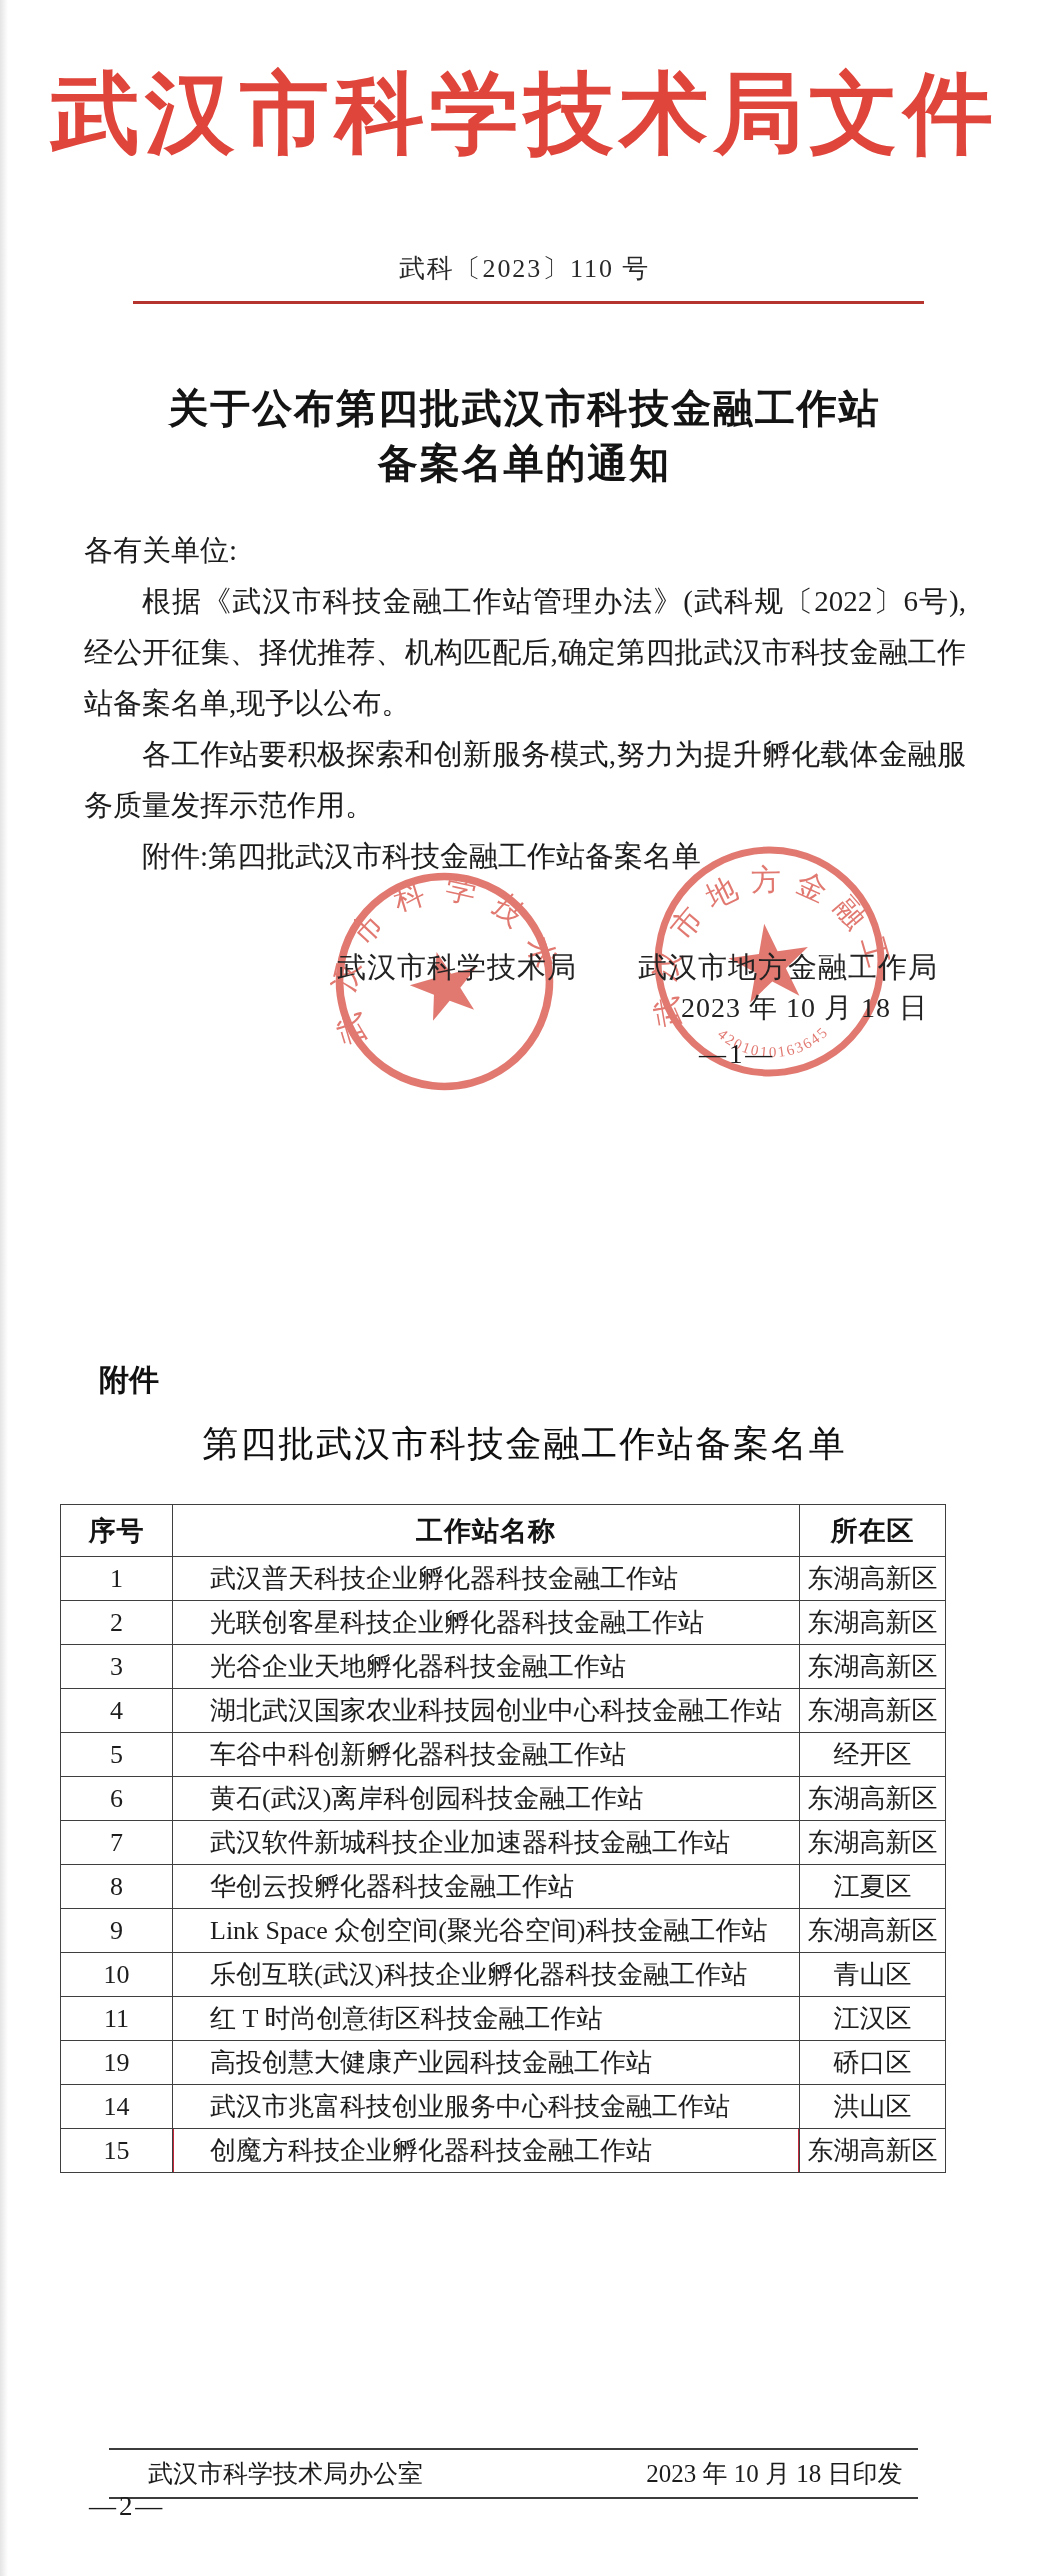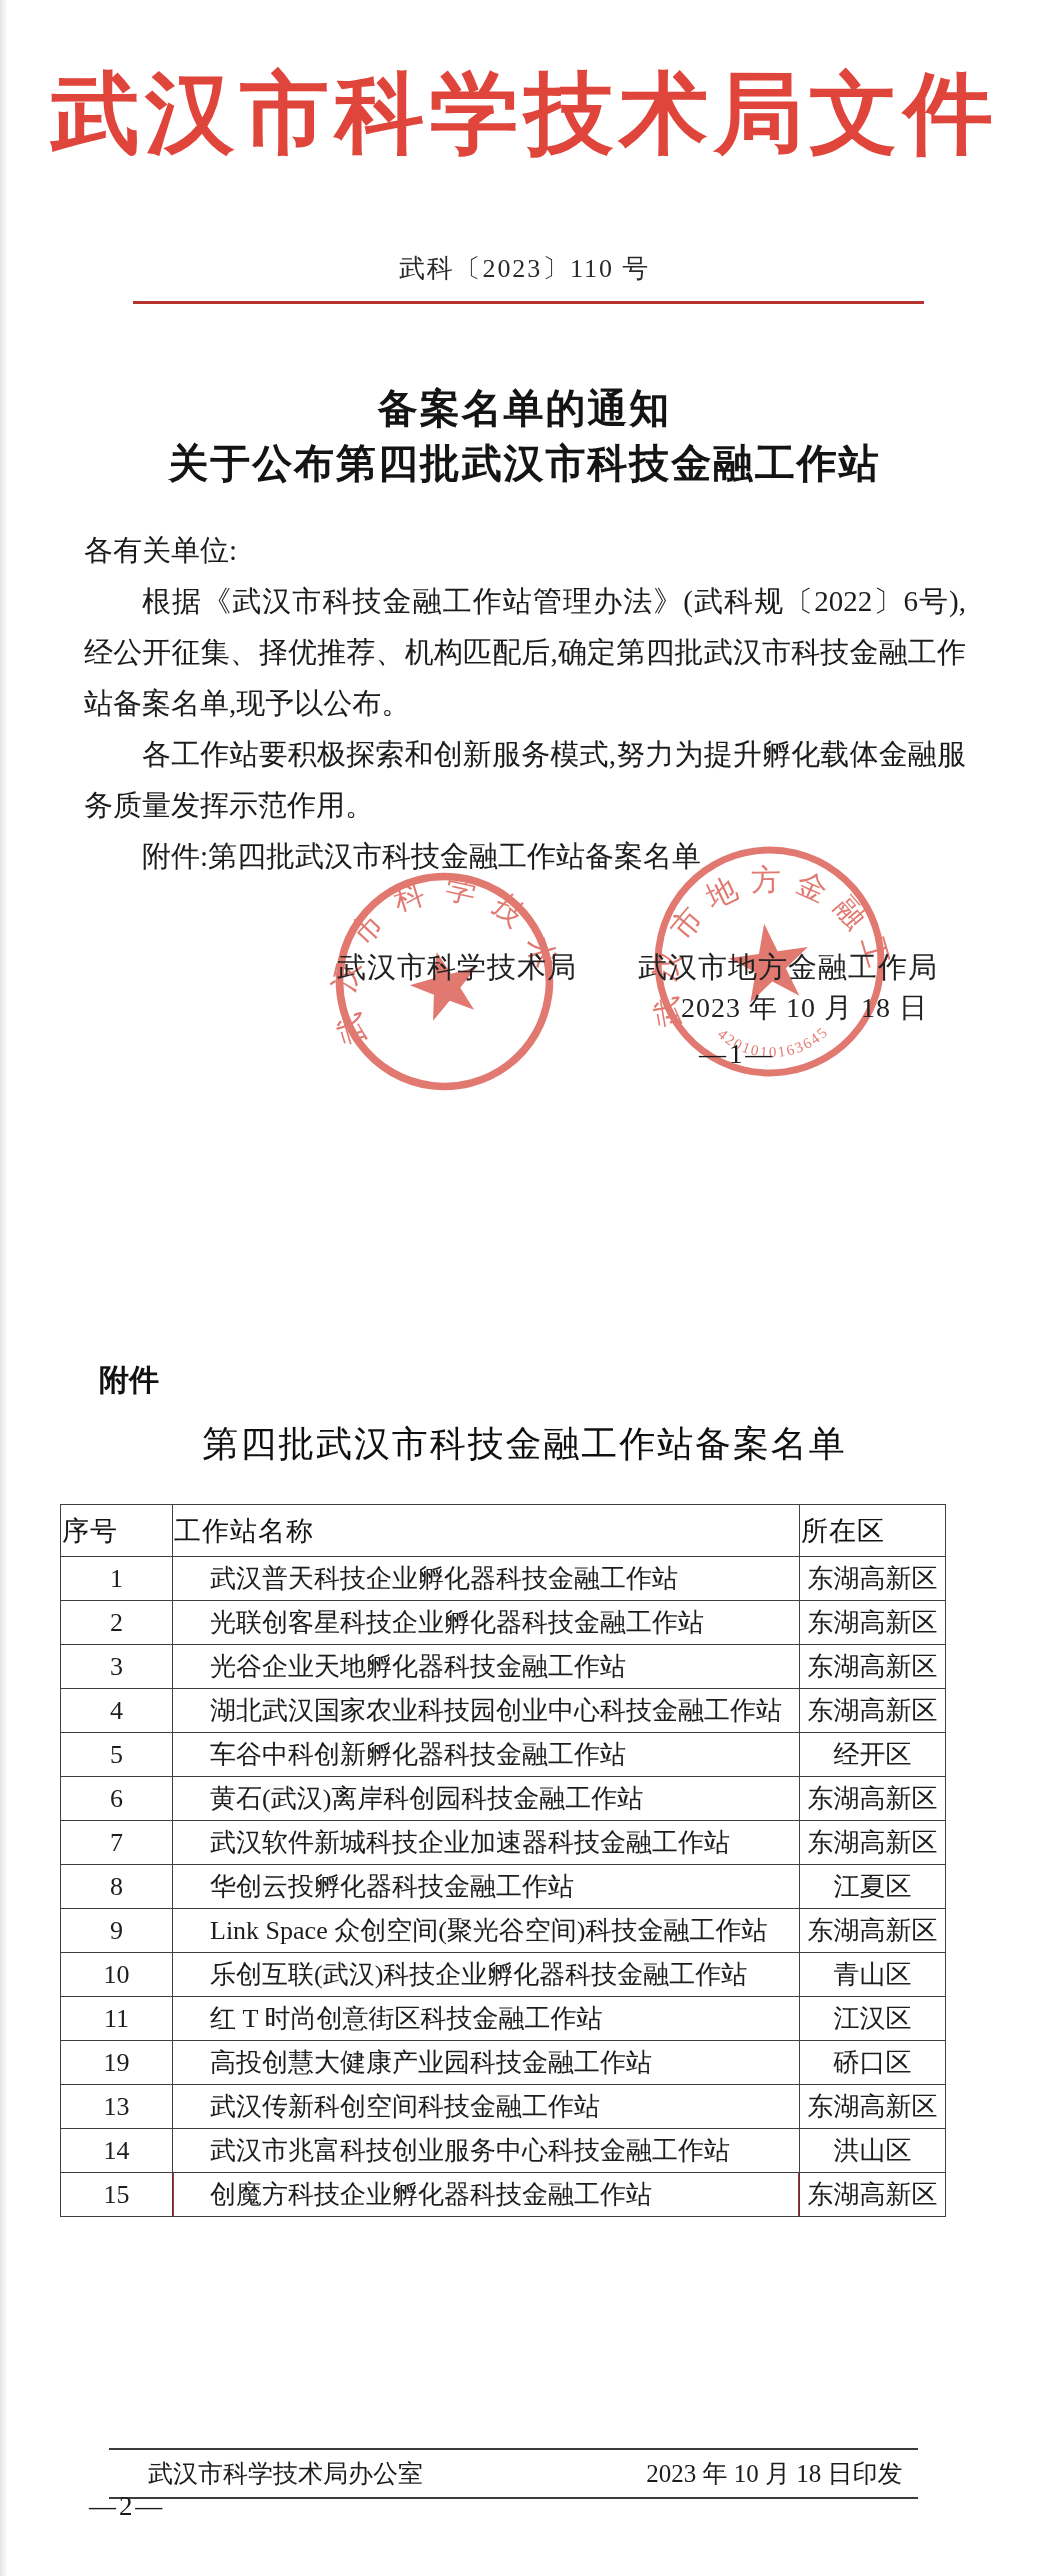--- a/index.html
+++ b/index.html
@@ -49,21 +49,21 @@
   
   .attachment-label { position: absolute; left: 99px; top: 1360px; font-size: 30px;
                       font-weight: bold; font-family: "Liberation Sans", sans-serif; color: #111; }
 
   .table-title { position: absolute; top: 1420px; left: 0; width: 100%; text-align: center;
                  font-size: 36px; font-weight: normal; letter-spacing: 1.9px; color: #101010; }
 
   table.roster { position: absolute; left: 60px; top: 1504px; width: 884px;
                  border-collapse: collapse; table-layout: fixed; }
   table.roster th, table.roster td { border: 1.9px solid #3f3f3f; overflow: hidden; }
-  table.roster th { height: 49px; font-size: 27px; font-weight: normal; text-align: left;
+  table.roster th { height: 49px; font-size: 27px; font-weight: bold; text-align: center;
                     color: #141414; letter-spacing: 1px; }
   table.roster td { height: 43px; font-size: 26px; color: #1d1d1d; text-align: center;
                     padding: 0; white-space: nowrap; }
   table.roster td.name { text-align: left; padding-left: 37px; }
 
   td.hl-cell { position: relative; }
   td.hl-cell::after { content: ""; position: absolute; left: -2.9px; right: -2.9px;
                       top: -4.9px; bottom: -4.9px; border: 4.9px solid var(--highlight-red, #c5283a);
                       pointer-events: none; }
 
@@ -83,22 +83,22 @@
 
 <div>
 
   <div class="header-title">武汉市科学技术局文件</div>
 
   <div class="doc-number">武科〔2023〕110 号</div>
 
   <div class="red-rule"></div>
 
   <div class="doc-title">
+    <div>关于公布第四批武汉市科技金融工作站</div>
     <div>备案名单的通知</div>
-    <div>关于公布第四批武汉市科技金融工作站</div>
   </div>
 
   <div class="body-block">
     <p>各有关单位:</p>
     <p class="indent">根据《武汉市科技金融工作站管理办法》(武科规〔2022〕6号),经公开征集、择优推荐、机构匹配后,确定第四批武汉市科技金融工作站备案名单,现予以公布。</p>
     <p class="indent">各工作站要积极探索和创新服务模式,努力为提升孵化载体金融服务质量发挥示范作用。</p>
     <p class="attachment-line">附件:第四批武汉市科技金融工作站备案名单</p>
   </div>
 
   <svg class="seal seal-left" width="229" height="229" viewBox="0 0 240 240">
@@ -208,25 +208,20 @@
           <td>11</td>
           <td class="name">红 T 时尚创意街区科技金融工作站</td>
           <td>江汉区</td>
         </tr>
         <tr>
           <td>19</td>
           <td class="name">高投创慧大健康产业园科技金融工作站</td>
           <td>硚口区</td>
         </tr>
         <tr>
-          <td>13</td>
-          <td class="name">武汉传新科创空间科技金融工作站</td>
-          <td>东湖高新区</td>
-        </tr>
-        <tr>
           <td>14</td>
           <td class="name">武汉市兆富科技创业服务中心科技金融工作站</td>
           <td>洪山区</td>
         </tr>
         <tr>
           <td>15</td>
           <td class="name hl-cell">创魔方科技企业孵化器科技金融工作站</td>
           <td>东湖高新区</td>
         </tr>
       </tbody>

